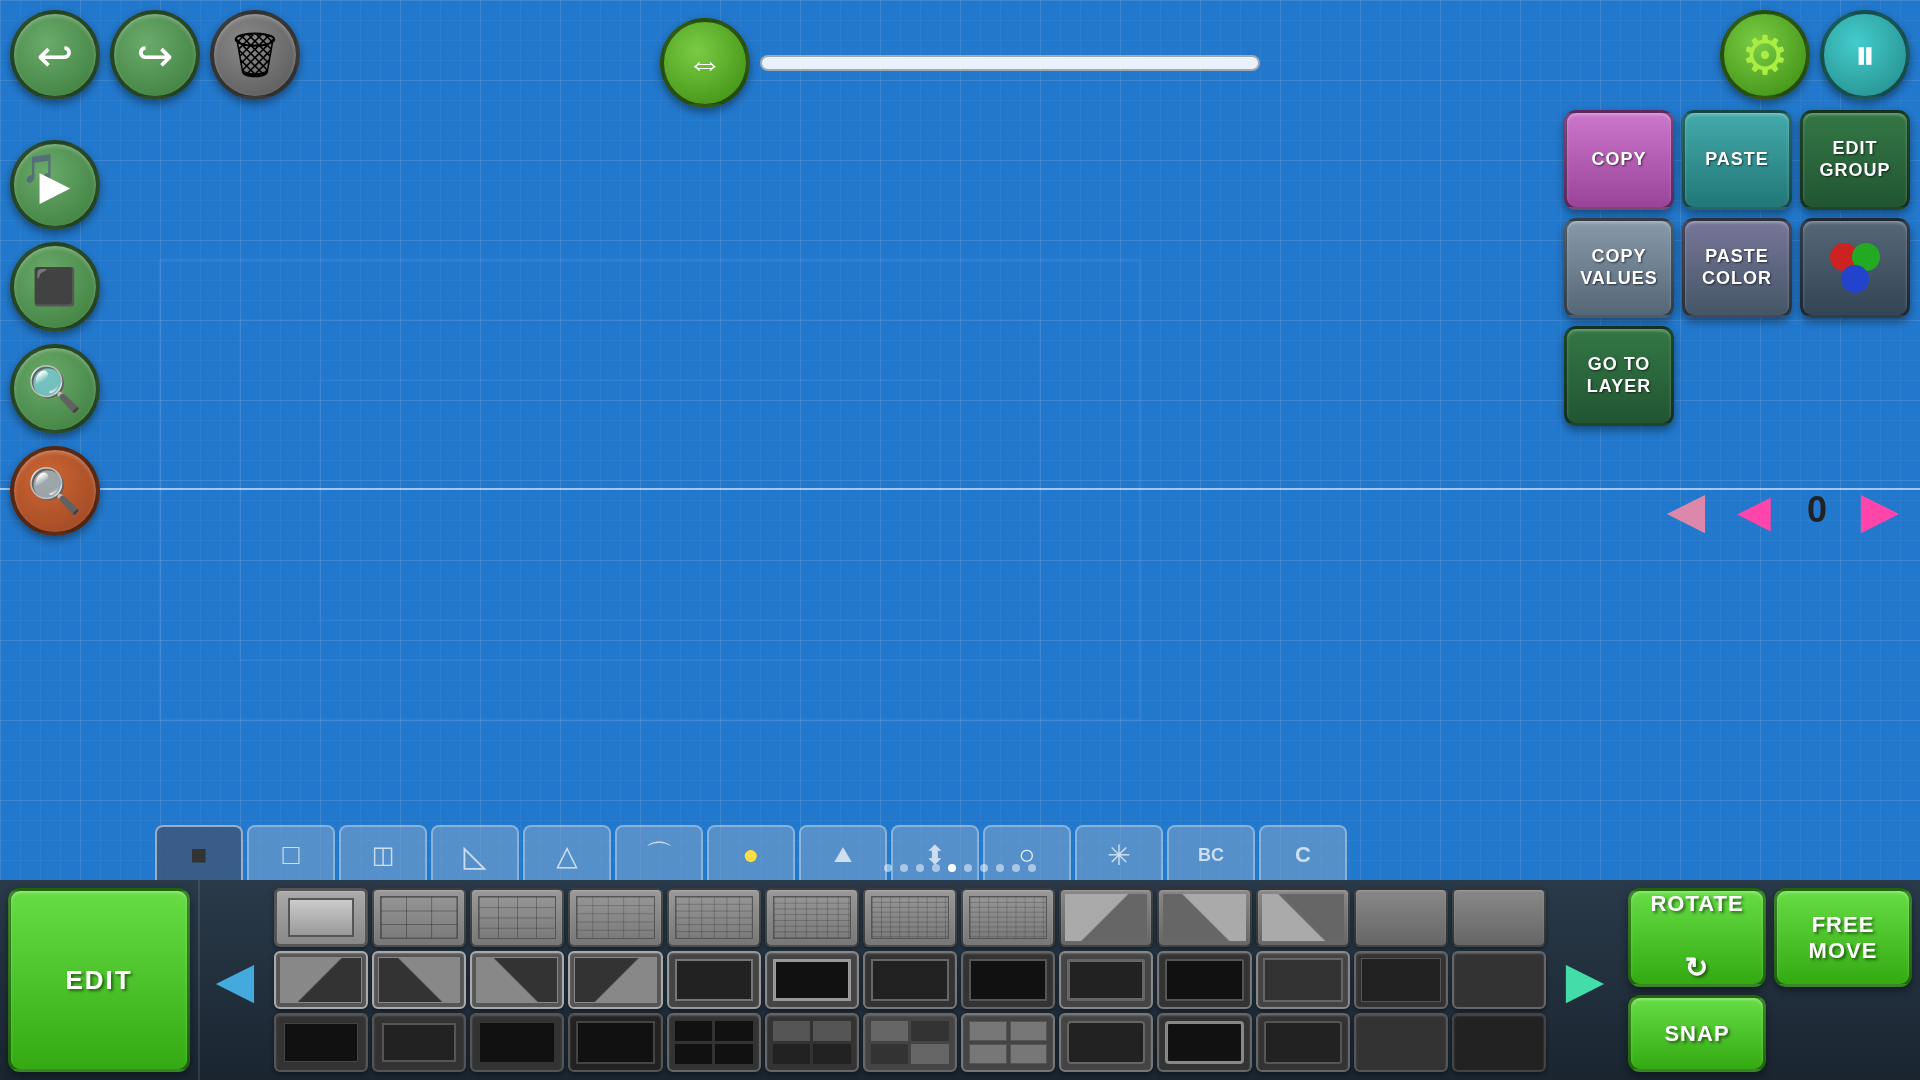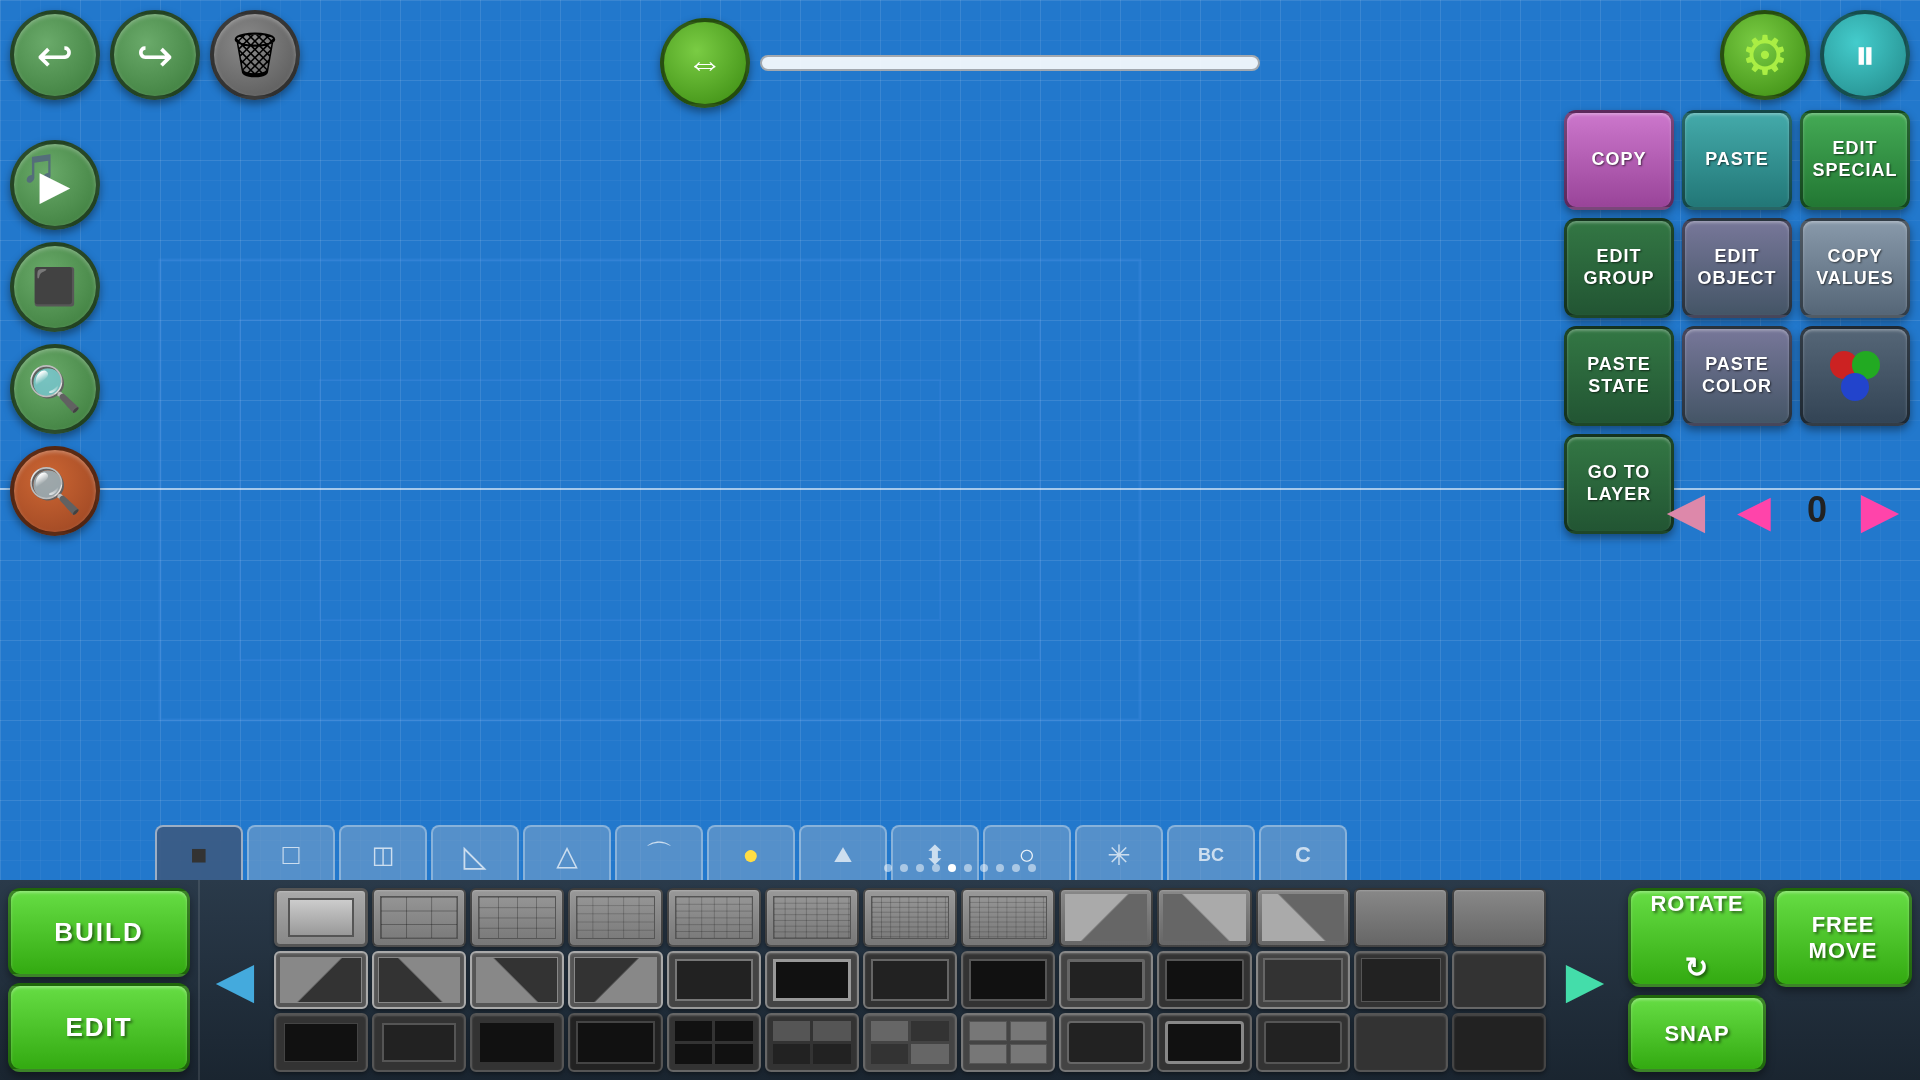--- a/index.html
+++ b/index.html
@@ -468,26 +468,23 @@
   <div class="circle-btn btn-zoom-out">
     <span style="color:white;font-size:44px;">🔍</span>
   </div>
 </div>
 
 <div class="right-panel">
 
   <div class="rp-btn rp-pink">COPY</div>
   <div class="rp-btn rp-teal">PASTE</div>
 
-  <div class="rp-btn rp-green">EDIT SPECIAL</div>
   <div class="rp-btn rp-dark-green">EDIT GROUP</div>
-  <div class="rp-btn rp-gray">EDIT OBJECT</div>
 
   <div class="rp-btn rp-olive">COPY VALUES</div>
-  <div class="rp-btn rp-dark-green">PASTE STATE</div>
   <div class="rp-btn rp-gray">PASTE COLOR</div>
 
   <div class="rp-btn rp-dark" style="display:flex;align-items:center;justify-content:center;">
     <div class="color-circles">
       <div class="cc-red"></div>
       <div class="cc-green"></div>
       <div class="cc-blue"></div>
     </div>
   </div>
   <div class="rp-btn rp-dark-green">GO TO LAYER</div>
@@ -557,21 +554,20 @@
   <div class="dot"></div>
   <div class="dot"></div>
   <div class="dot"></div>
   <div class="dot"></div>
   <div class="dot"></div>
 </div>
 
 <div class="bottom-toolbar">
 
   <div class="mode-btns">
-    <div class="mode-btn">BUILD</div>
     <div class="mode-btn" style="background: linear-gradient(180deg, #66dd44, #33aa11);">EDIT</div>
   </div>
 
   <div class="palette-nav-left">
     <span>◀</span>
   </div>
 
   <div class="object-grid">
 
     <div class="obj-cell block-solid" style="background:linear-gradient(180deg,#aaa,#888);border:3px solid #555;">

